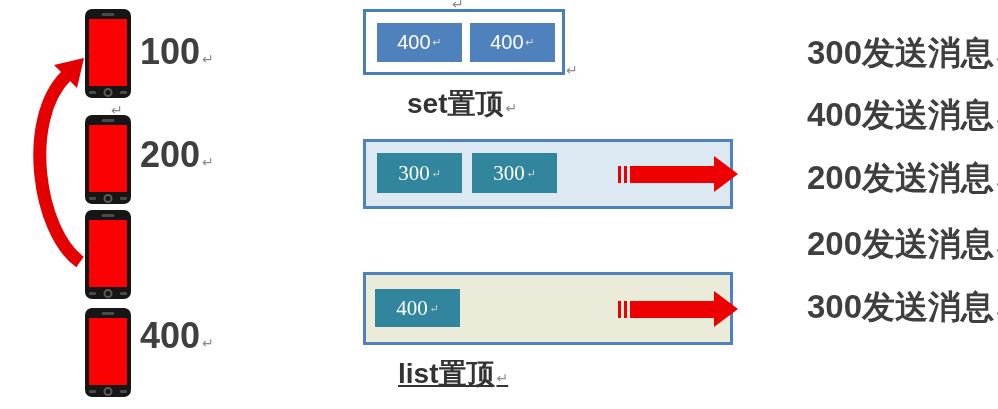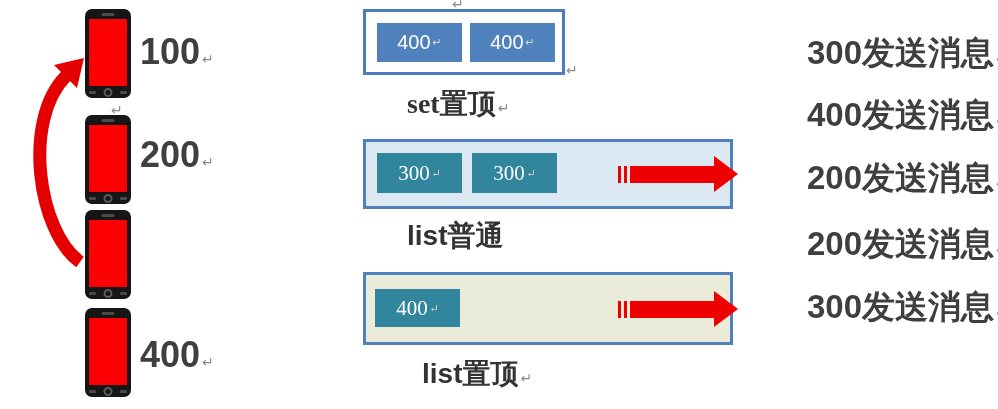--- a/index.html
+++ b/index.html
@@ -92,66 +92,65 @@
     <div class="screen"></div>
     <div class="chip-l"></div>
     <div class="home"></div>
     <div class="chip-r"></div>
   </div>
 
   <span class="retmark-abs" style="left:111px;top:102px;">↵</span>
 
   <div class="qlabel" style="top:33px;"><span>100</span><span class="retmark">↵</span></div>
   <div class="qlabel" style="top:136px;text-align:right;"><span>200</span><span class="retmark">↵</span></div>
-  <div class="qlabel" style="top:336px;"><span>400</span><span class="retmark">↵</span></div>
+  <div class="qlabel" style="top:317px;"><span>400</span><span class="retmark">↵</span></div>
 
   <div class="cbox box-set">
     <div class="item item-blue" style="left:11px;">
         <span>400</span>
         <span class="retmark">↵</span>
       </div>
     <div class="item item-blue" style="left:104px;">
         <span>400</span>
         <span class="retmark">↵</span>
       </div>
   </div>
   <span class="retmark-abs" style="left:566px;top:62px;">↵</span>
-  <div class="box-caption" style="left:407px;top:88px;font-family:Liberation Serif, serif;"><span>set置顶</span><span class="retmark">↵</span></div>
+  <div class="box-caption" style="left:407px;top:88px;"><span>set置顶</span><span class="retmark">↵</span></div>
 
   <div class="cbox box-listnormal">
     <div class="item item-teal" style="left:11px;top:11px;">
         <span>300</span>
         <span class="retmark">↵</span>
       </div>
     <div class="item item-teal" style="left:106px;top:11px;">
         <span>300</span>
         <span class="retmark">↵</span>
       </div>
     <div class="block-arrow" style="left:252px;top:14px;">
       <div class="stripe"></div>
       <div class="stripe"></div>
       <div class="shaft"></div>
       <div class="head"></div>
     </div>
   </div>
-  <div class="box-caption" style="left:407px;top:220px;"><span>list普通</span></div>
 
   <div class="cbox box-listtop">
     <div class="item item-teal" style="left:9px;top:14px;width:85px;height:38px;">
         <span>400</span>
         <span class="retmark">↵</span>
       </div>
     <div class="block-arrow" style="left:252px;top:16px;">
       <div class="stripe"></div>
       <div class="stripe"></div>
       <div class="shaft"></div>
       <div class="head"></div>
     </div>
   </div>
-  <div class="box-caption" style="left:422px;top:358px;"><span>list置顶</span><span class="retmark">↵</span></div>
+  <div class="box-caption" style="left:398px;top:358px;text-decoration:underline;"><span>list置顶</span><span class="retmark">↵</span></div>
 
   <div class="msg" style="top:36px;"><span>300发送消息</span><span class="retmark">↵</span></div>
   <div class="msg" style="top:98px;"><span>400发送消息</span><span class="retmark">↵</span></div>
   <div class="msg" style="top:161px;"><span>200发送消息</span><span class="retmark">↵</span></div>
   <div class="msg" style="top:227px;"><span>200发送消息</span><span class="retmark">↵</span></div>
   <div class="msg" style="top:290px;"><span>300发送消息</span><span class="retmark">↵</span></div>
 
 </div>
 
 </body></html>

